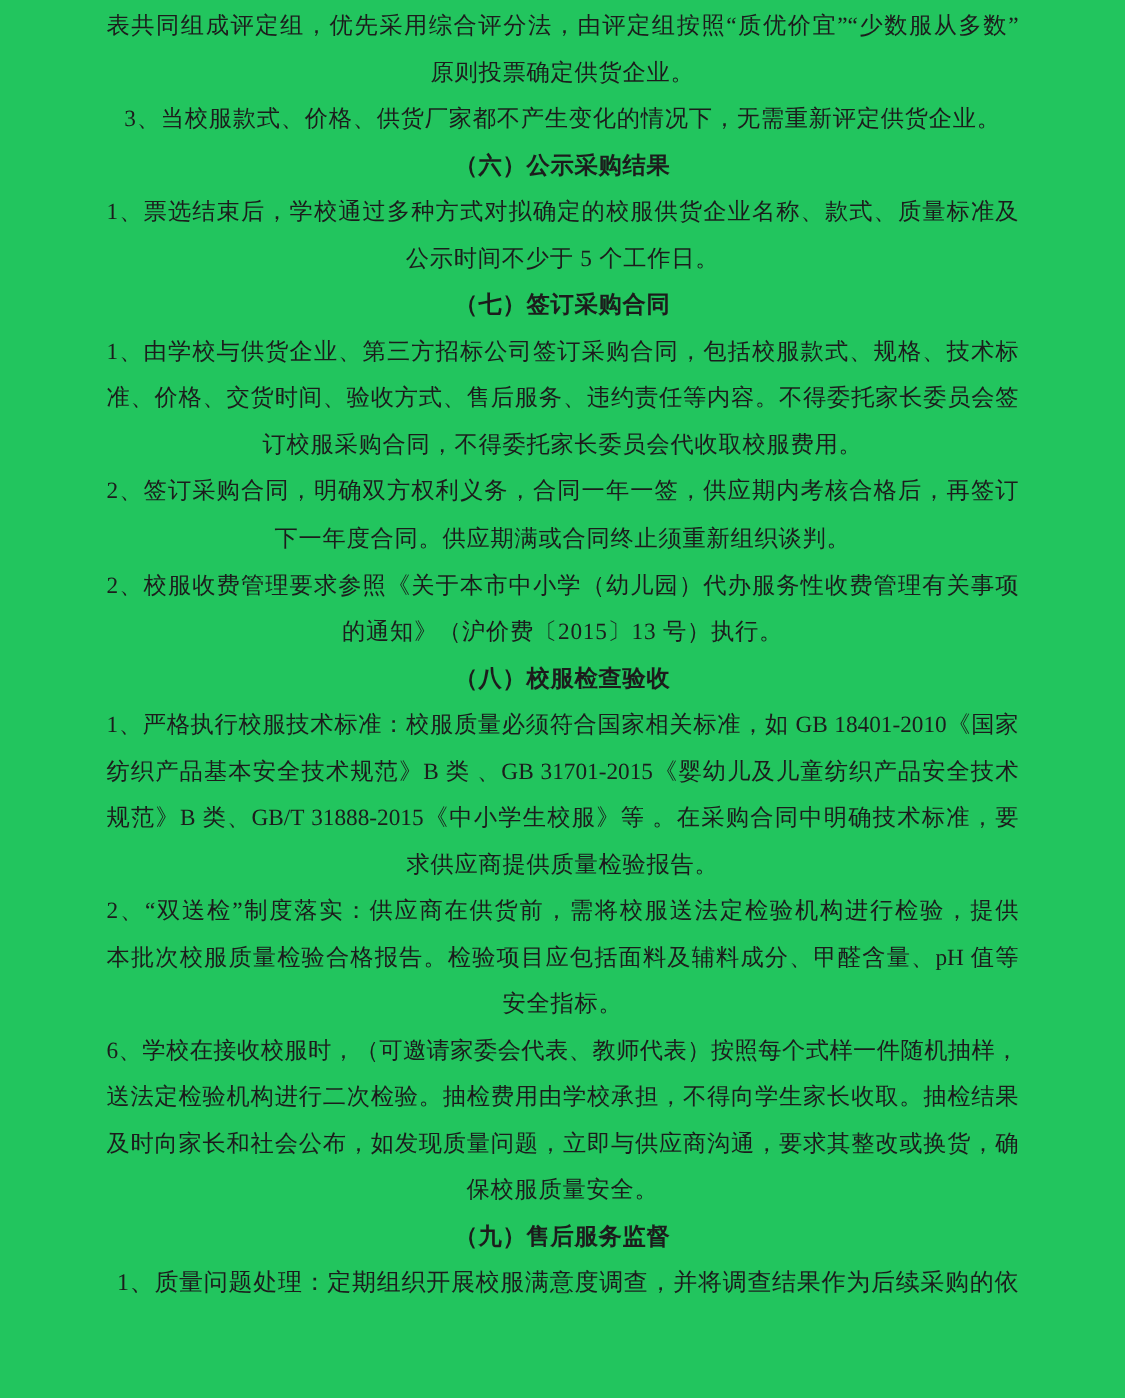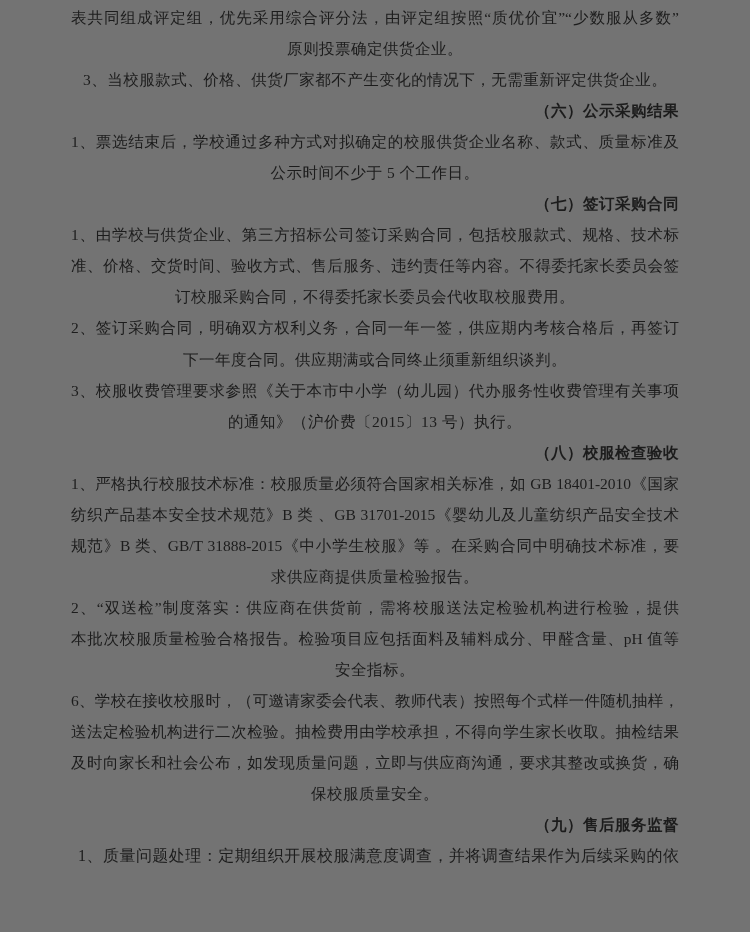--- a/index.html
+++ b/index.html
@@ -3,21 +3,21 @@
 <meta charset="utf-8">
 <style>
   * { margin: 0; padding: 0; box-sizing: border-box; }
   html, body {
     width: 750px; height: 932px;
     background: #ffffff;
     font-family: "Liberation Serif", "DejaVu Serif", serif;
   }
   .page {
     width: 750px; height: 932px;
-    background: #737373;
+    background: #22c55e;
     color: #1c1c1c;
     padding: 2px 71px 0 71px;
     overflow: hidden;
   }
   .ln {
     height: 31.06px;
     line-height: 31.06px;
     font-size: 15.5px;
     white-space: normal;
     overflow: hidden;
@@ -28,21 +28,21 @@
     text-align-last: justify;
   }
   
   .e {
     text-align: center;
     letter-spacing: 0.5px;
   }
   
   .h {
     font-weight: 700;
-    text-align: right;
+    text-align: center;
     letter-spacing: 0.5px;
   }
   
   .ind {
     padding-left: 7px;
     font-size: 16px;
   }
 </style>
 </head>
 <body>
@@ -53,21 +53,21 @@
   <div class="ln e">3、当校服款式、价格、供货厂家都不产生变化的情况下，无需重新评定供货企业。</div>
   <div class="ln h">（六）公示采购结果</div>
   <div class="ln j">1、票选结束后，学校通过多种方式对拟确定的校服供货企业名称、款式、质量标准及</div>
   <div class="ln e">公示时间不少于 5 个工作日。</div>
   <div class="ln h">（七）签订采购合同</div>
   <div class="ln j">1、由学校与供货企业、第三方招标公司签订采购合同，包括校服款式、规格、技术标</div>
   <div class="ln j">准、价格、交货时间、验收方式、售后服务、违约责任等内容。不得委托家长委员会签</div>
   <div class="ln e">订校服采购合同，不得委托家长委员会代收取校服费用。</div>
   <div class="ln j">2、签订采购合同，明确双方权利义务，合同一年一签，供应期内考核合格后，再签订</div>
   <div class="ln e">下一年度合同。供应期满或合同终止须重新组织谈判。</div>
-  <div class="ln j">3、校服收费管理要求参照《关于本市中小学（幼儿园）代办服务性收费管理有关事项</div>
+  <div class="ln j">2、校服收费管理要求参照《关于本市中小学（幼儿园）代办服务性收费管理有关事项</div>
   <div class="ln e">的通知》（沪价费〔2015〕13 号）执行。</div>
   <div class="ln h">（八）校服检查验收</div>
   <div class="ln j">1、严格执行校服技术标准：校服质量必须符合国家相关标准，如 GB 18401-2010《国家</div>
   <div class="ln j">纺织产品基本安全技术规范》B 类 、GB 31701-2015《婴幼儿及儿童纺织产品安全技术</div>
   <div class="ln j">规范》B 类、GB/T 31888-2015《中小学生校服》等 。在采购合同中明确技术标准，要</div>
   <div class="ln e">求供应商提供质量检验报告。</div>
   <div class="ln j">2、“双送检”制度落实：供应商在供货前，需将校服送法定检验机构进行检验，提供</div>
   <div class="ln j">本批次校服质量检验合格报告。检验项目应包括面料及辅料成分、甲醛含量、pH 值等</div>
   <div class="ln e">安全指标。</div>
   <div class="ln j">6、学校在接收校服时，（可邀请家委会代表、教师代表）按照每个式样一件随机抽样，</div>

